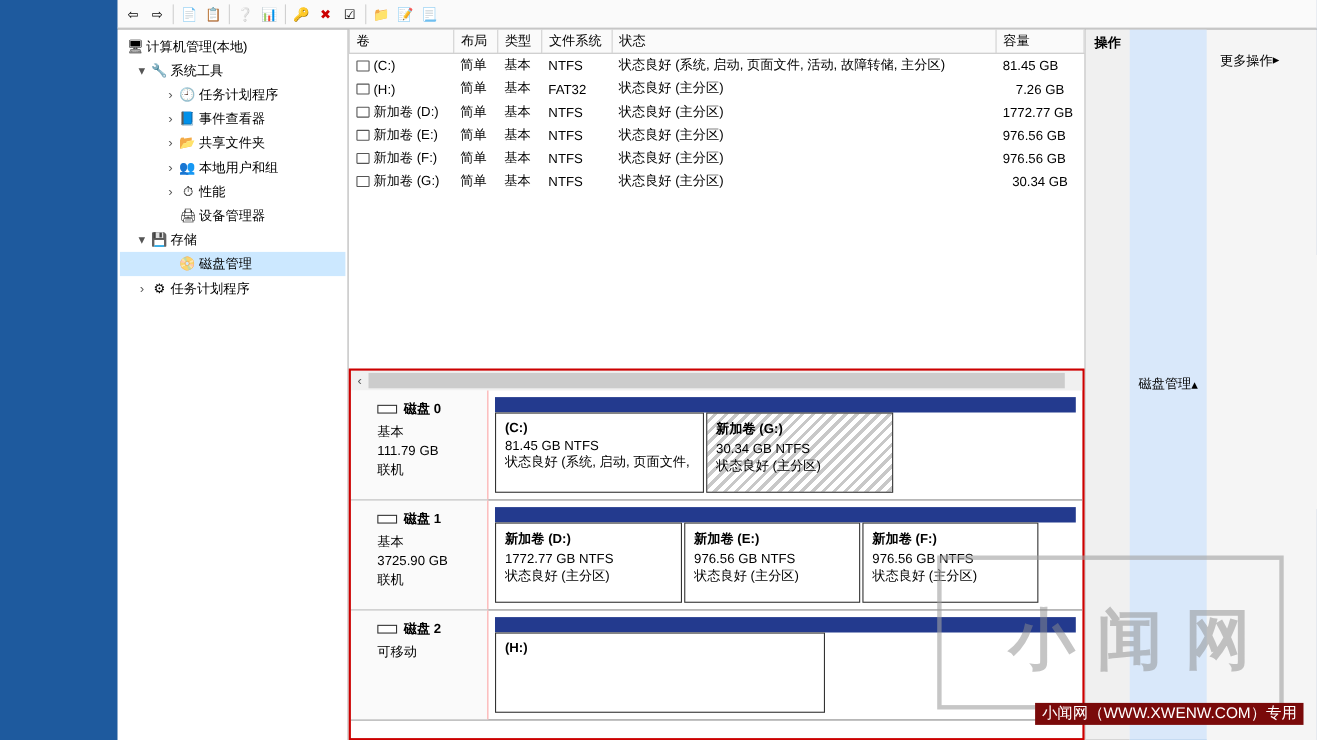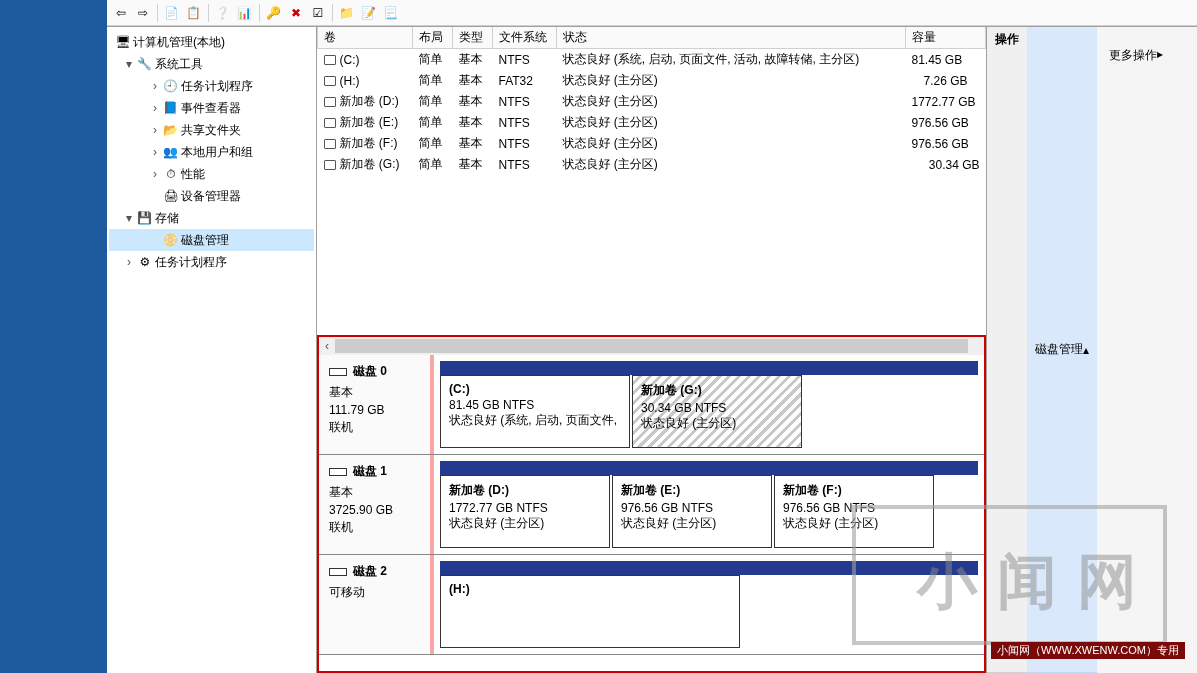--- a/index.html
+++ b/index.html
@@ -22,38 +22,38 @@
 .center-top { height: 308px; display: flex; flex-direction: column; }
 .vol-table { border-collapse: collapse; width: 100%; table-layout: fixed; }
 .vol-table th { background: #fafafa; border: 1px solid #d0d0d0; border-top: none; text-align: left; font-weight: normal; padding: 2px 6px; height: 20px; }
 .vol-table td { padding: 2px 6px; height: 20px; white-space: nowrap; overflow: hidden; }
 .vol-icon { width: 12px; height: 10px; background: #fff; border: 1px solid #555; display: inline-block; margin-right: 4px; vertical-align: middle; border-radius: 1px; }
 .center-bottom { flex: 1; border: 2px solid #c00; background: #fff; overflow: hidden; position: relative; }
 .scroll-strip { height: 18px; background: #f0f0f0; display: flex; align-items: center; }
 .scroll-left { width: 16px; text-align: center; color: #555; cursor: pointer; }
 .scroll-track { flex: 1; height: 14px; background: #ccc; margin-right: 16px; }
 .disk-row { display: flex; border-bottom: 1px solid #888; min-height: 100px; }
-.disk-info { width: 115px; padding: 8px 10px; background: #fafafa; border-right: 4px solid #fca5a5; }
+.disk-info { width: 125px; padding: 8px 24px; background: #fafafa; border-right: 1px solid #fca5a5; }
 .disk-info .dn { font-weight: bold; margin: 0 0 4px; display: flex; align-items: center; }
 .disk-info .line { margin-bottom: 2px; }
 .disk-blocks { flex: 1; display: flex; flex-direction: column; }
 .blue-bar { height: 14px; background: #233a8e; margin: 6px 6px 0; display: flex; }
 .parts { flex: 1; display: flex; margin: 0 6px 6px; gap: 2px; }
 .part { border: 1px solid #333; padding: 6px 8px; background: #fff; overflow: hidden; }
 .part.hatch { background: repeating-linear-gradient(135deg, #fff, #fff 4px, #c8c8c8 4px, #c8c8c8 7px); }
 .part .pn { font-weight: bold; margin-bottom: 2px; }
 .part .pl { white-space: nowrap; overflow: hidden; }
 .right-panel { width: 210px; background: #f5f5f5; display: flex; flex-direction: row; }
 .rp-head { background: #f0f0f0; border-bottom: 1px solid #d0d0d0; padding: 4px 8px; font-weight: bold; }
 .rp-sec { background: #d9e8fa; padding: 4px 8px; display: flex; justify-content: space-between; align-items: center; border-bottom: 1px solid #c0d8f0; }
 .rp-item { padding: 20px 12px; cursor: pointer; display: flex; justify-content: space-between; }
 .disk-vicon { width: 18px; height: 8px; border: 1px solid #333; background: #fff; display: inline-block; margin-right: 6px; }
 .watermark { position: absolute; right: 40px; bottom: 50px; font-size: 60px; color: rgba(140,140,140,.5); font-weight: bold; letter-spacing: 20px; pointer-events: none; font-family: SimHei, sans-serif; }
 .watermark-box { position: absolute; right: 30px; bottom: 28px; width: 315px; height: 140px; border: 4px solid rgba(160,160,160,.6); pointer-events:none; }
-.watermark-url { position: absolute; right: 12px; bottom: 14px; font-size: 11px; color: #fff; background:#7a0a0a; padding:1px 6px; pointer-events:none; }
+.watermark-url { position: absolute; right: 12px; bottom: 14px; font-size: 14px; color: #fff; background:#7a0a0a; padding:1px 6px; pointer-events:none; }
 </style>
 </head>
 <body>
 
 <div class="app">
   <div class="toolbar">
     <span class="tb-btn">⇦</span>
     <span class="tb-btn">⇨</span>
     <span class="tb-sep"></span>
     <span class="tb-btn">📄</span>
@@ -190,21 +190,21 @@
                 <td>NTFS</td>
                 <td>状态良好 (主分区)</td>
                 <td style="text-align:left">976.56 GB</td>
               </tr>
               <tr>
                 <td><span class="vol-icon"></span>新加卷 (G:)</td>
                 <td>简单</td>
                 <td>基本</td>
                 <td>NTFS</td>
                 <td>状态良好 (主分区)</td>
-                <td style="text-align:right">30.34 GB</td>
+                <td style="text-align:center">30.34 GB</td>
               </tr>
             </tbody>
         </table>
       </div>
 
       <div class="center-bottom">
         <div class="scroll-strip">
           <span class="scroll-left">‹</span>
           <div class="scroll-track"></div>
         </div>

